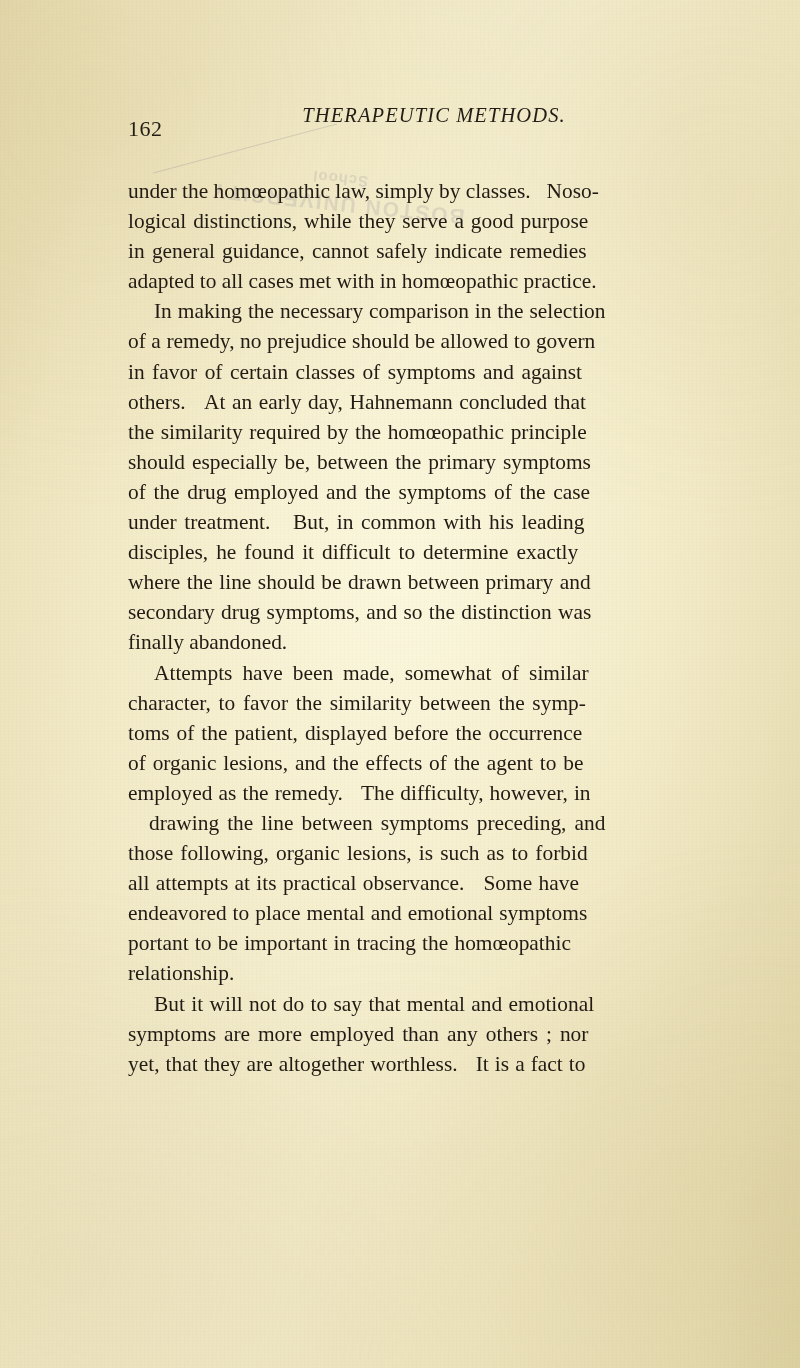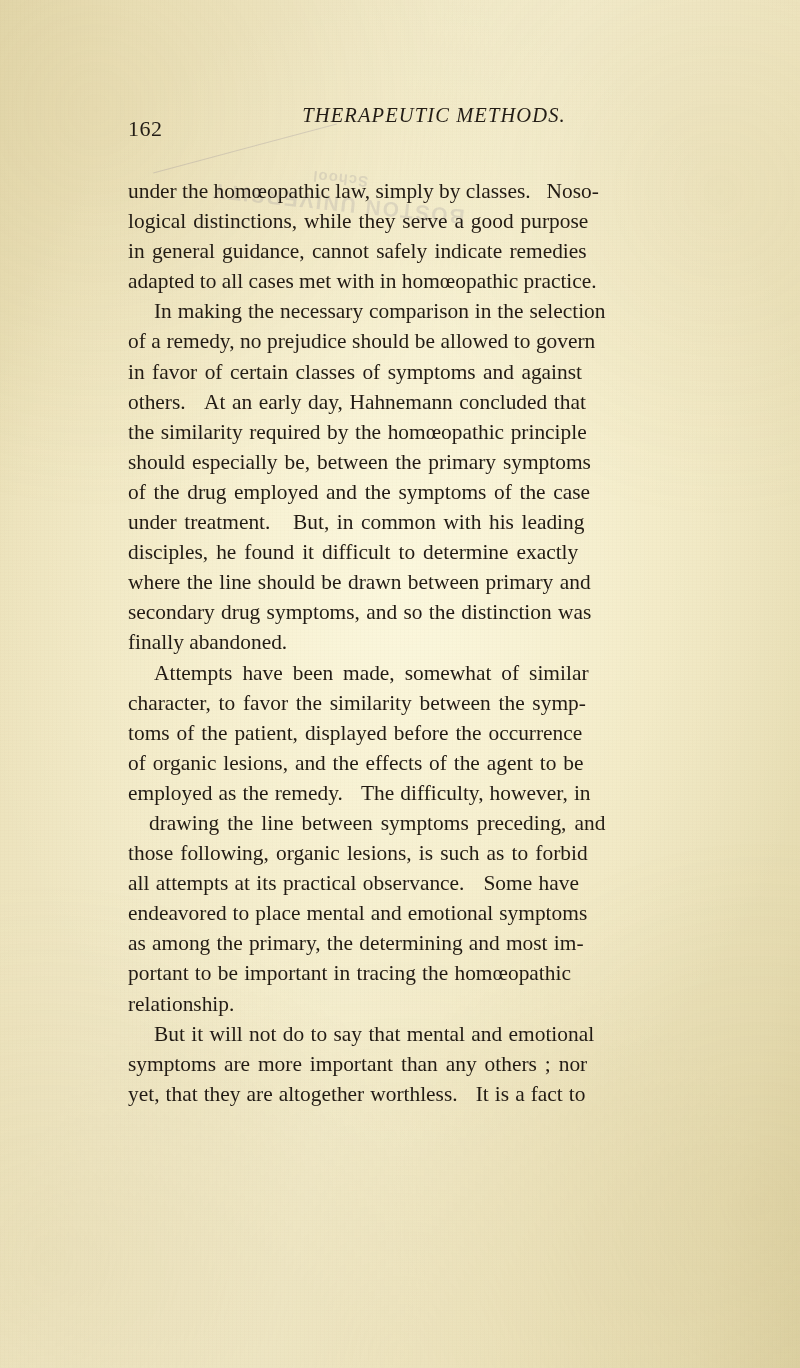--- a/index.html
+++ b/index.html
@@ -162,21 +162,20 @@
       <span class="ln j">finally abandoned.</span>
       <span class="ln j indent" style="word-spacing: 4.6px;">Attempts have been made, somewhat of similar</span>
       <span class="ln j" style="word-spacing: 2.4px;">character, to favor the similarity between the symp-</span>
       <span class="ln j" style="word-spacing: 1.6px;">toms of the patient, displayed before the occurrence</span>
       <span class="ln j" style="word-spacing: 1.5px;">of organic lesions, and the effects of the agent to be</span>
       <span class="ln j" style="word-spacing: 0.8px;">employed as the remedy.   The difficulty, however, in</span>
       <span class="ln j" style="word-spacing: 2.7px; margin-left: 21px;">drawing the line between symptoms preceding, and</span>
       <span class="ln j" style="word-spacing: 1.8px;">those following, organic lesions, is such as to forbid</span>
       <span class="ln j" style="word-spacing: 1px;">all attempts at its practical observance.   Some have</span>
       <span class="ln j" style="word-spacing: 0.7px;">endeavored to place mental and emotional symptoms</span>
-      <span class="ln j" style="word-spacing: 0.9px;">as among the primary, the determining and most im-</span>
       <span class="ln j" style="word-spacing: 0.9px;">portant to be important in tracing the homœopathic</span>
       <span class="ln j">relationship.</span>
       <span class="ln j indent" style="word-spacing: 1px;">But it will not do to say that mental and emotional</span>
-      <span class="ln j" style="word-spacing: 2.6px;">symptoms are more important than any others ; nor</span>
+      <span class="ln j" style="word-spacing: 2.6px;">symptoms are more employed than any others ; nor</span>
       <span class="ln j" style="word-spacing: 0.7px;">yet, that they are altogether worthless.   It is a fact to</span>
     </div>
 
 </div>
 
 </body></html>

